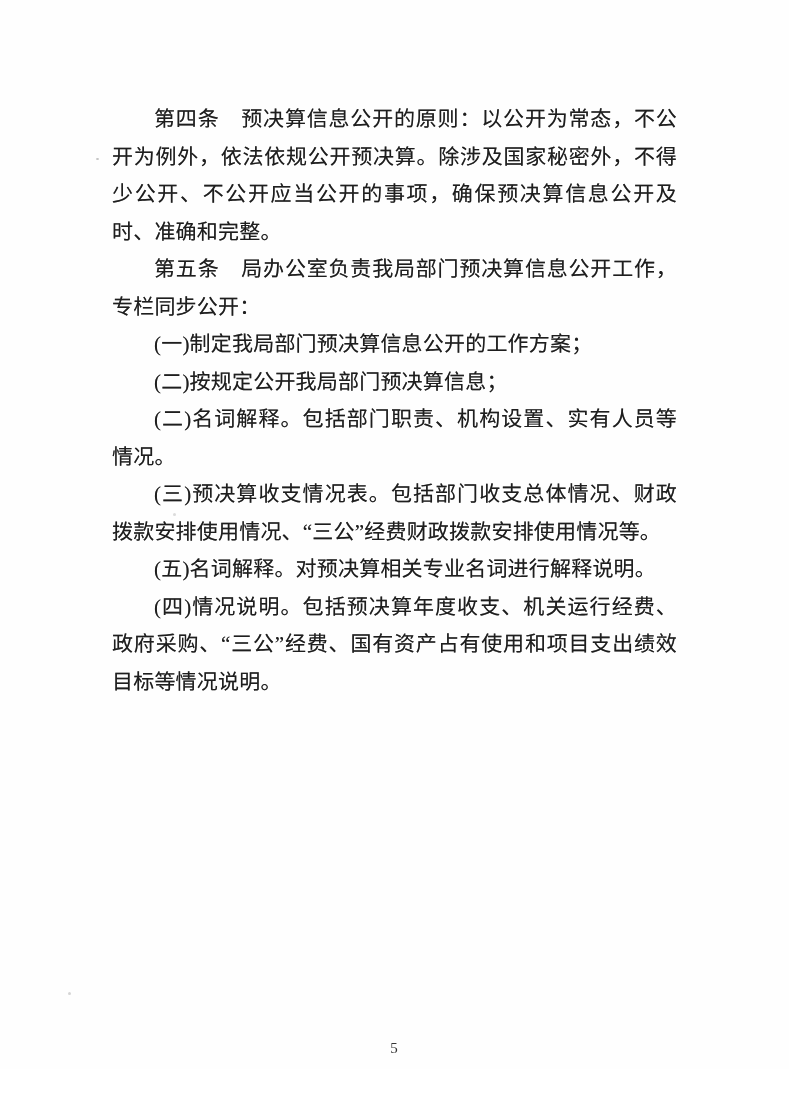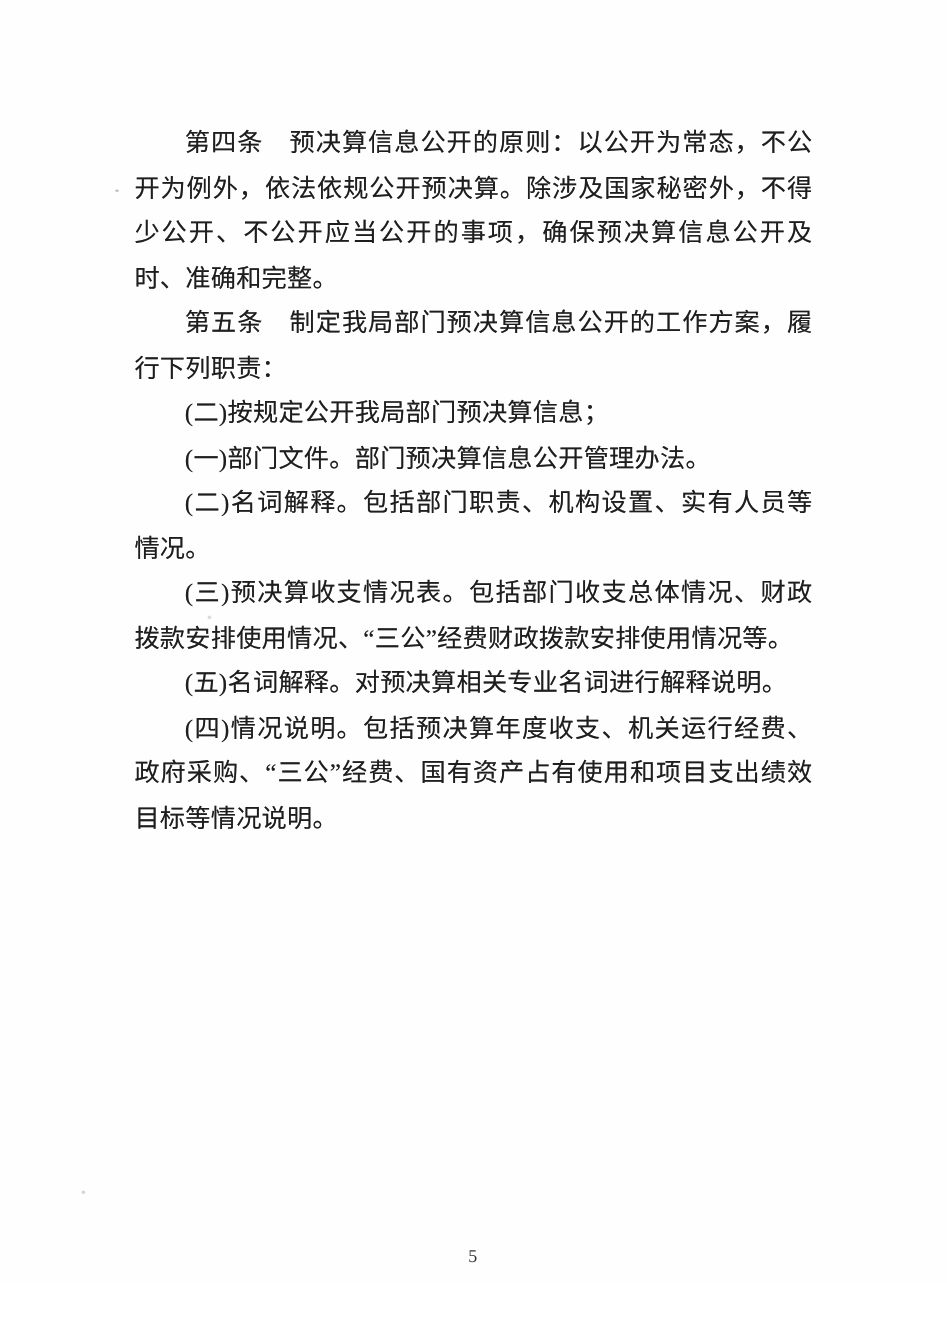--- a/index.html
+++ b/index.html
@@ -55,23 +55,23 @@
   .speck.s2 { left: 173px; top: 513px; width: 3px; height: 3px; opacity: .6; }
   .speck.s3 { left: 68px;  top: 992px; width: 3px; height: 3px; opacity: .7; }
 </style>
 </head>
 <body>
 
 <div class="page">
 
   <div class="content">
     <p>第四条　预决算信息公开的原则：以公开为常态，不公开为例外，依法依规公开预决算。除涉及国家秘密外，不得少公开、不公开应当公开的事项，确保预决算信息公开及时、准确和完整。</p>
-    <p>第五条　制定我局部门预决算信息公开的工作方案，履行下列职责：</p>
+    <p>第五条　局办公室负责我局部门预决算信息公开工作，专栏同步公开：</p>
+    <p>(一)制定我局部门预决算信息公开的工作方案；</p>
     <p>(二)按规定公开我局部门预决算信息；</p>
-    <p>(一)部门文件。部门预决算信息公开管理办法。</p>
     <p>(二)名词解释。包括部门职责、机构设置、实有人员等情况。</p>
     <p>(三)预决算收支情况表。包括部门收支总体情况、财政拨款安排使用情况、“三公”经费财政拨款安排使用情况等。</p>
     <p>(五)名词解释。对预决算相关专业名词进行解释说明。</p>
     <p>(四)情况说明。包括预决算年度收支、机关运行经费、政府采购、“三公”经费、国有资产占有使用和项目支出绩效目标等情况说明。</p>
   </div>
 
   <div class="page-number">5</div>
 
   <div class="speck s1"></div>
   <div class="speck s2"></div>

